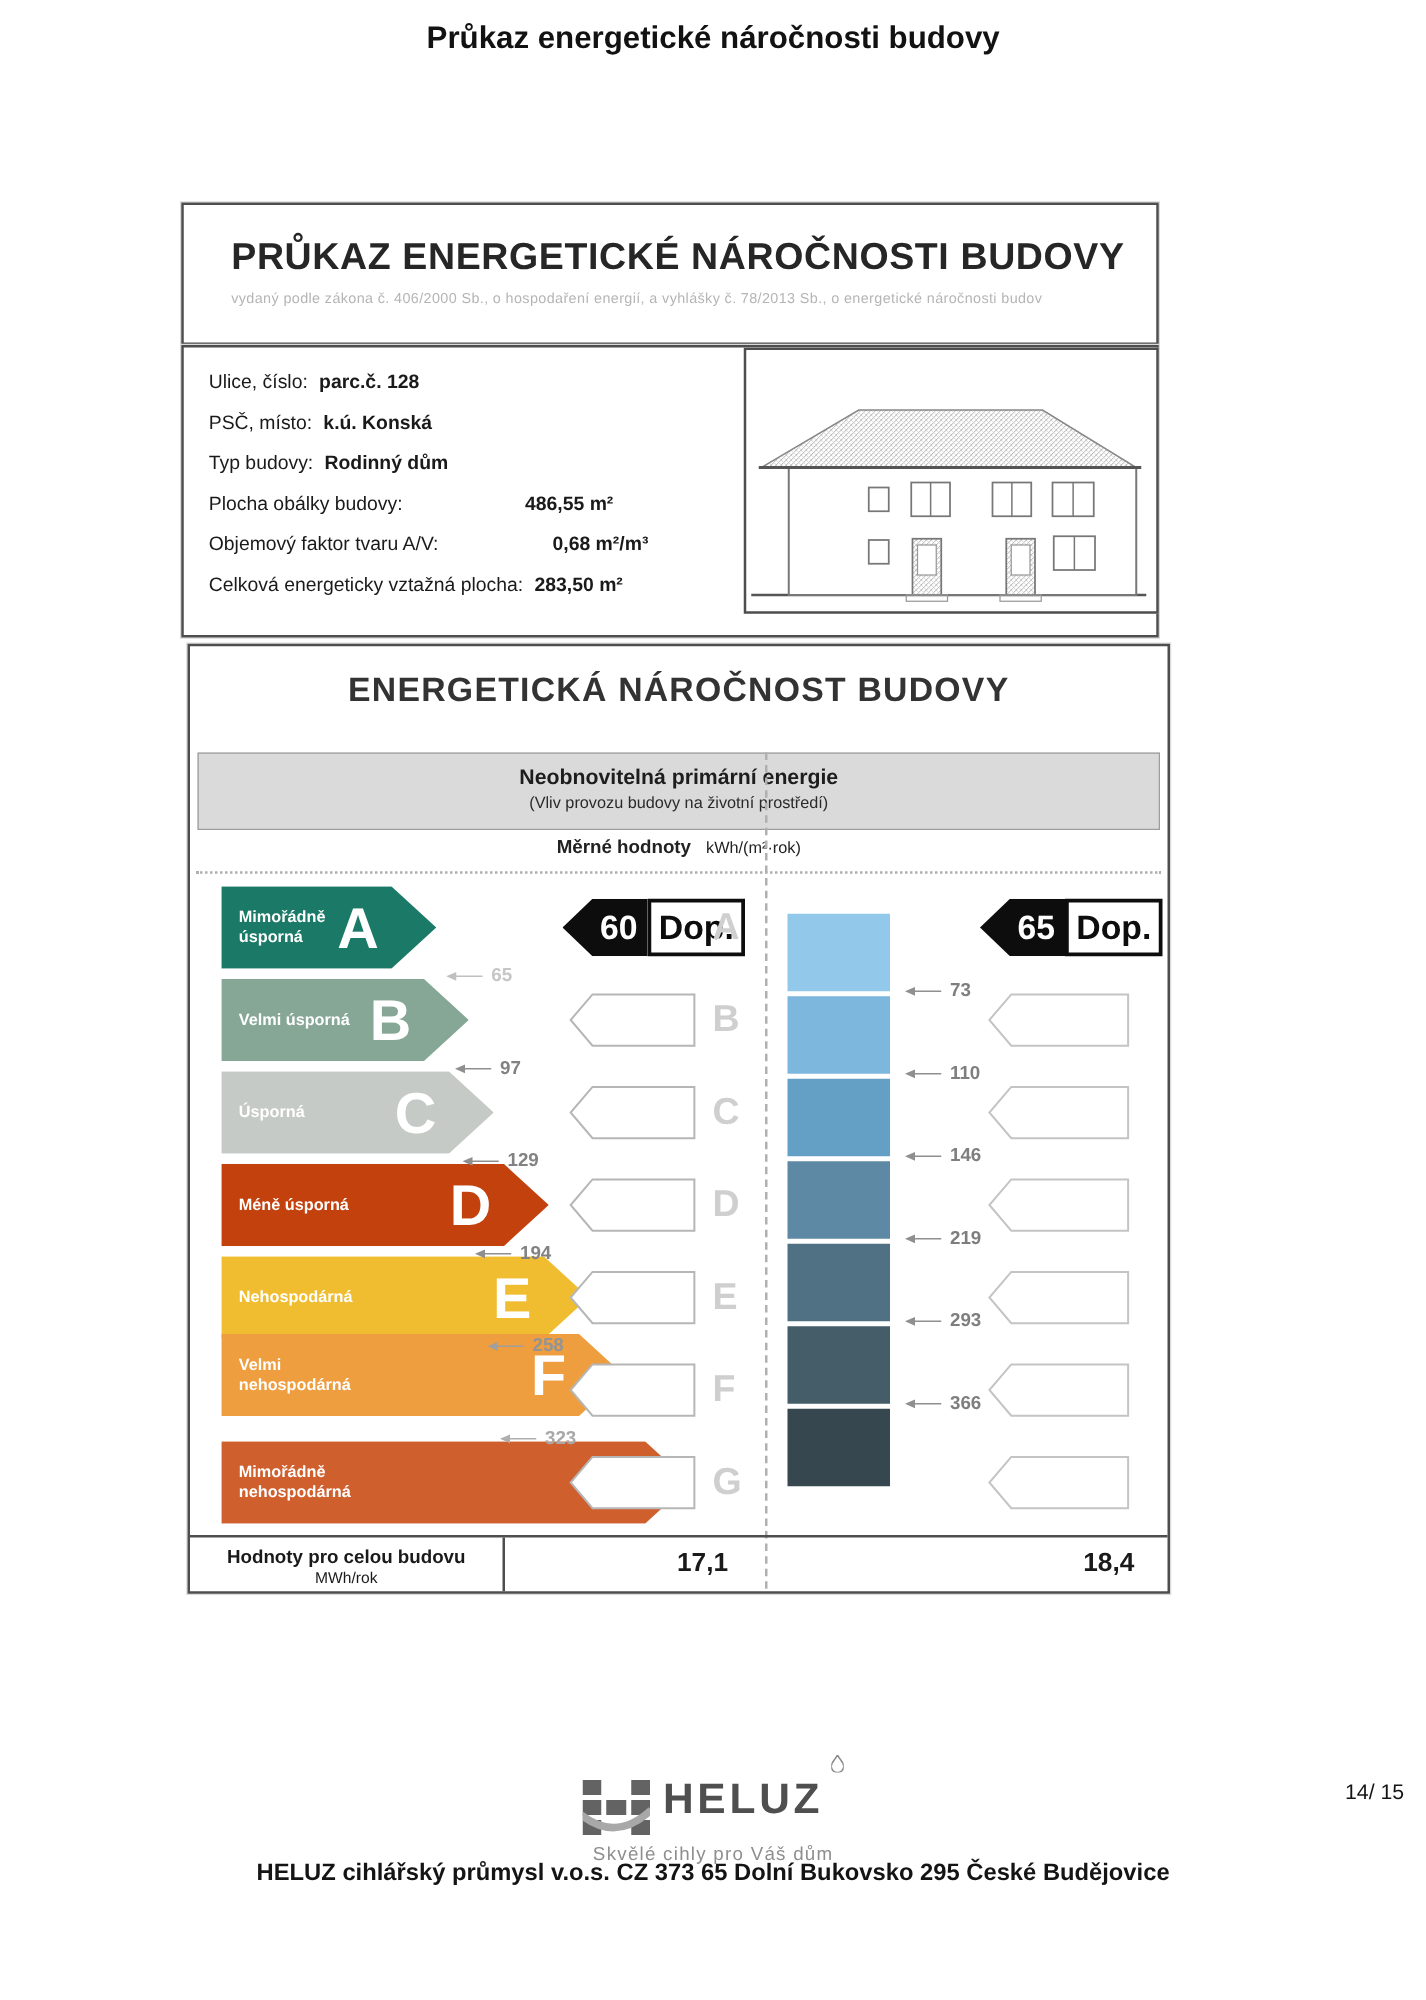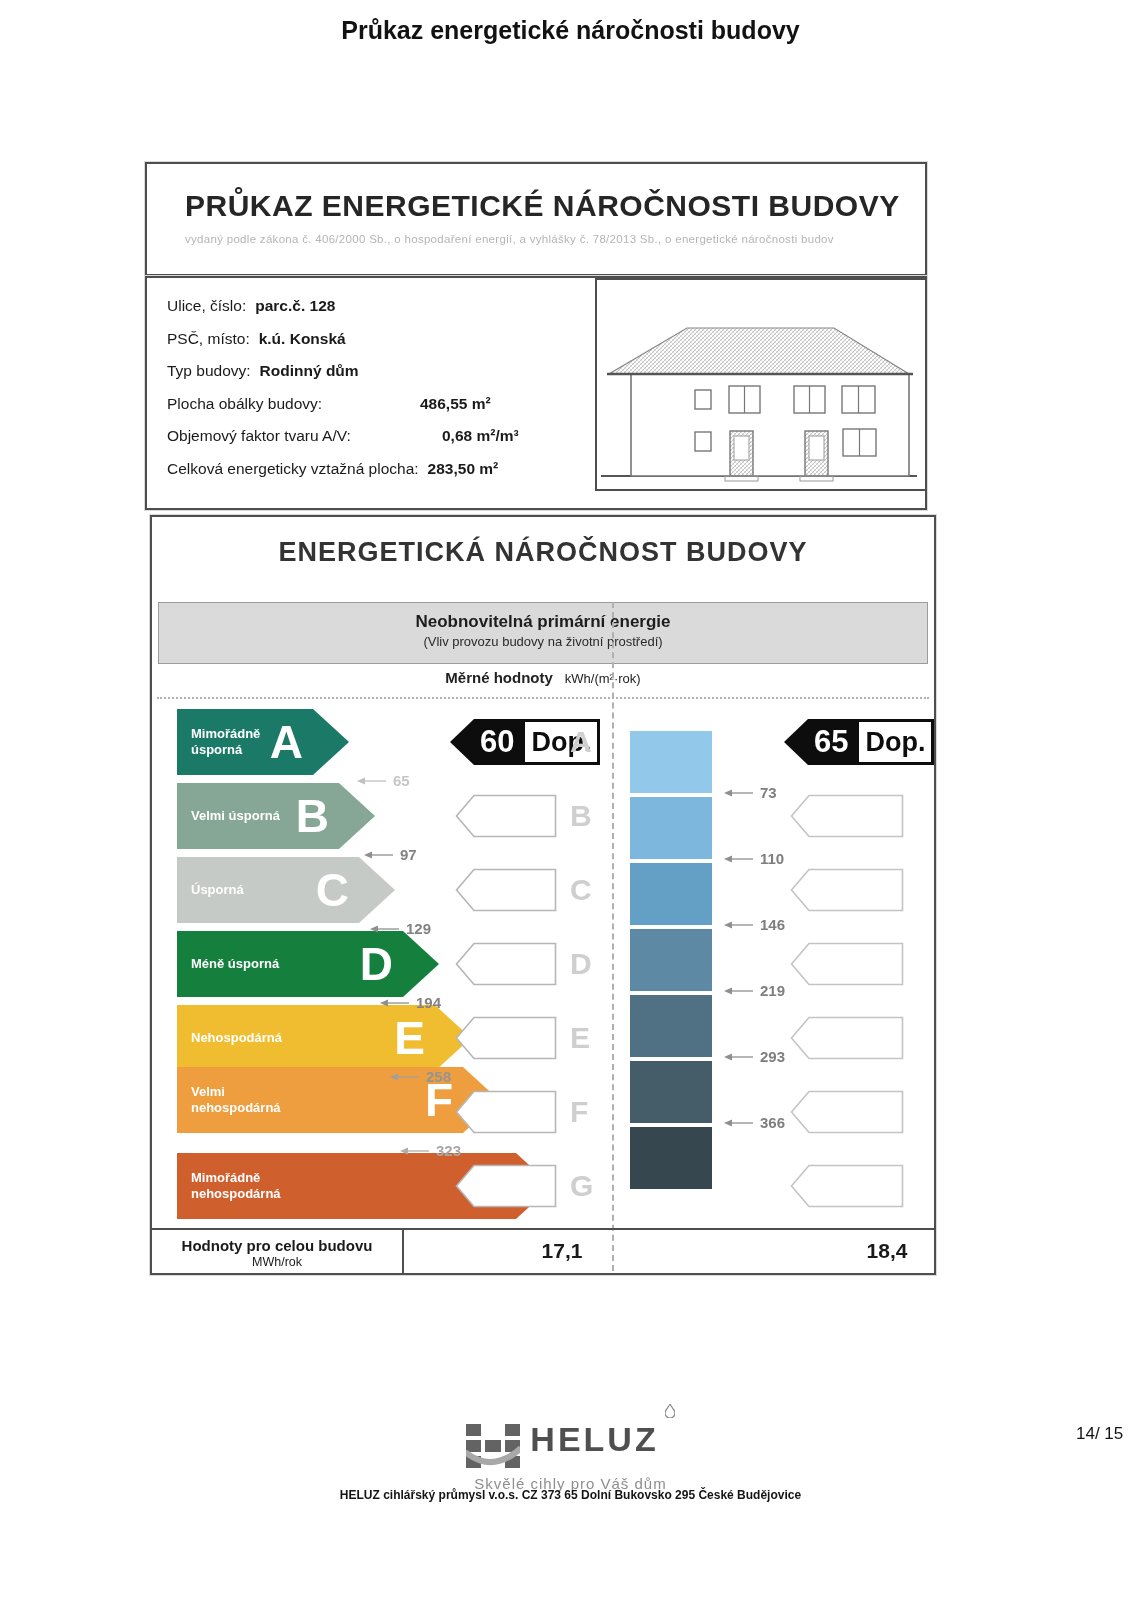--- a/index.html
+++ b/index.html
@@ -60,21 +60,21 @@
     font-size:15px;font-weight:bold;color:#828282;}
   .lt0{left:205px;top:65px;color:#c6c6c6;} .lt1{left:212px;top:139px;}
   .lt2{left:218px;top:213px;} .lt3{left:228px;top:287px;}
   .lt4{left:238px;top:361px;color:#949494;} .lt5{left:248px;top:435px;color:#a8a8a8;}
   .rt{left:572px;color:#7e7e7e;}
   .rt0{top:77px;} .rt1{top:143px;} .rt2{top:209px;} .rt3{top:275px;} .rt4{top:341px;} .rt5{top:407px;}
 
   
   .indicator{position:absolute;display:flex;height:46px;align-items:stretch;}
   #ind-delivered{left:298px;top:12px;} #ind-primary{left:632px;top:12px;}
-  .ind-num{background:#0d0d0d;color:#fff;font-size:31px;font-weight:bold;
+  .ind-num{background:#0d0d0d;color:#fff;font-size:27px;font-weight:bold;
     padding:0 8px 0 30px;display:flex;align-items:center;
     clip-path:polygon(24px 0,100% 0,100% 100%,24px 100%,0 50%);
     -webkit-clip-path:polygon(24px 0,100% 0,100% 100%,24px 100%,0 50%);}
   .ind-dop{background:#fff;border:3px solid #0d0d0d;color:#0d0d0d;font-size:27px;
     font-weight:bold;display:flex;align-items:center;padding:0 6px;}
 
   .empty-arrow{position:absolute;}
   .eal{left:303px;} .ear{left:638px;}
   .ea1{top:87px;} .ea2{top:161px;} .ea3{top:235px;} .ea4{top:309px;} .ea5{top:383px;} .ea6{top:457px;}
   .faint-letter{position:absolute;left:418px;font-size:30px;font-weight:bold;color:#cfcfcf;}
@@ -94,21 +94,21 @@
   #tval-delivered{left:330px;} #tval-primary{left:655px;}
 
   
   .footer-logo{position:absolute;top:1422px;left:0;width:100%;display:flex;
     flex-direction:column;align-items:center;}
   .logo-row{display:flex;align-items:flex-start;gap:10px;}
   .brand-text{font-size:34px;font-weight:bold;color:#4f4f4f;letter-spacing:3px;line-height:1;}
   .brand-mark{margin:-18px 0 0 -4px;}
   .tagline{font-size:15px;color:#8e8e8e;margin-top:3px;letter-spacing:1px;}
   .address{position:absolute;top:1488px;left:0;width:100%;text-align:center;
-    font-size:12px;font-weight:bold;color:#141414;}
+    font-size:19px;font-weight:bold;color:#141414;}
   .pagenum{position:absolute;top:1424px;left:1076px;font-size:17px;color:#141414;}
 </style>
 </head>
 <body>
 
 <div class="page-title">Průkaz energetické náročnosti budovy</div>
 
 <div class="box" id="cert-box">
   <div class="cert-title">PRŮKAZ ENERGETICKÉ NÁROČNOSTI BUDOVY</div>
   <div class="cert-sub">vydaný podle zákona č. 406/2000 Sb., o hospodaření energií, a vyhlášky č. 78/2013 Sb., o energetické náročnosti budov</div>
@@ -192,21 +192,21 @@
       <span class="bletter">A</span>
     </div>
     <div class="band r1" style="background-color: rgb(135, 167, 150);">
       <span class="blabel">Velmi úsporná</span>
       <span class="bletter">B</span>
     </div>
     <div class="band r2" style="background-color: rgb(198, 202, 198);">
       <span class="blabel nowrap">Úsporná</span>
       <span class="bletter">C</span>
     </div>
-    <div class="band r3" style="background-color: #15803d; text-decoration: underline;">
+    <div class="band r3" style="background-color: #c2410c; text-decoration: underline;">
       <span class="blabel nowrap">Méně úsporná</span>
       <span class="bletter">D</span>
     </div>
     <div class="band r4" style="background-color: rgb(241, 189, 48);">
       <span class="blabel nowrap">Nehospodárná</span>
       <span class="bletter">E</span>
     </div>
     <div class="band r5" style="background-color: rgb(238, 157, 63);">
       <span class="blabel">Velmi nehospodárná</span>
       <span class="bletter">F</span>

